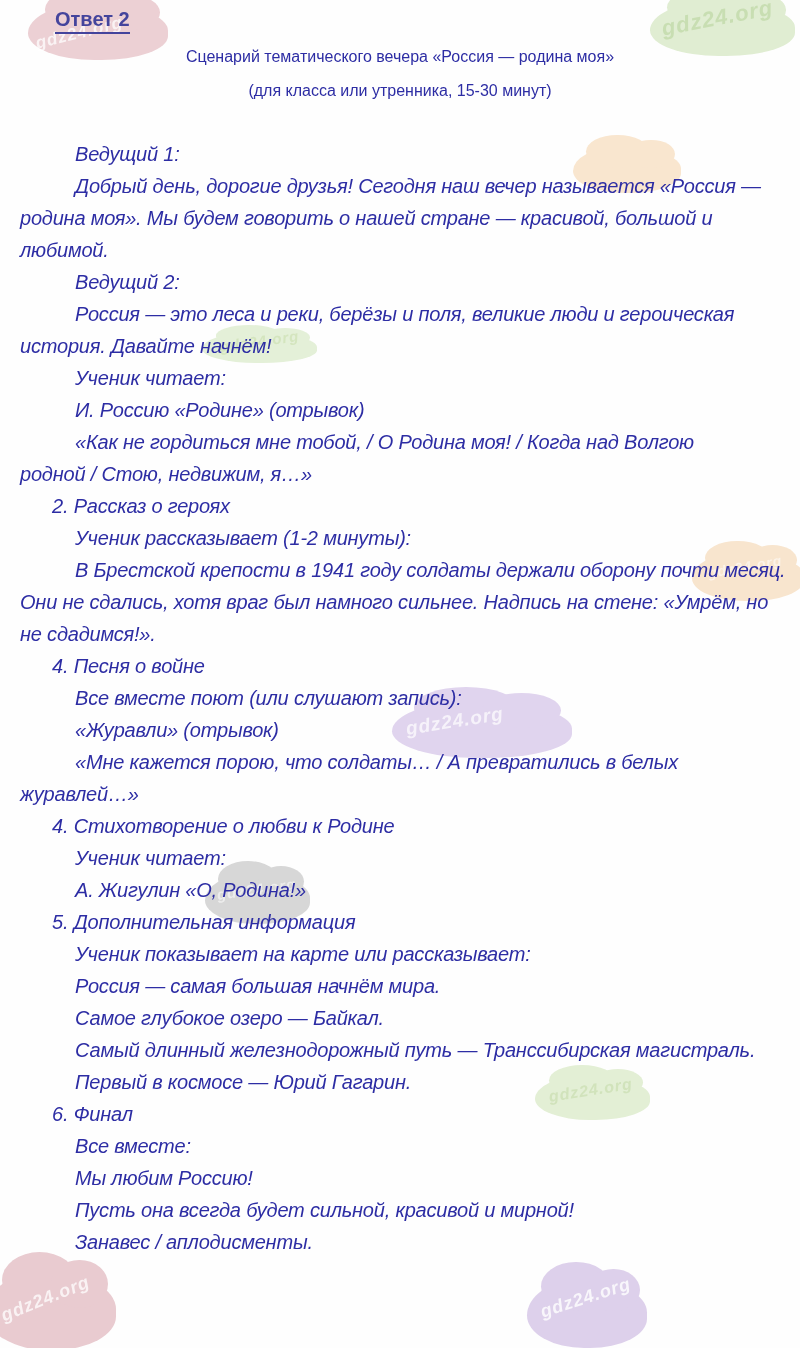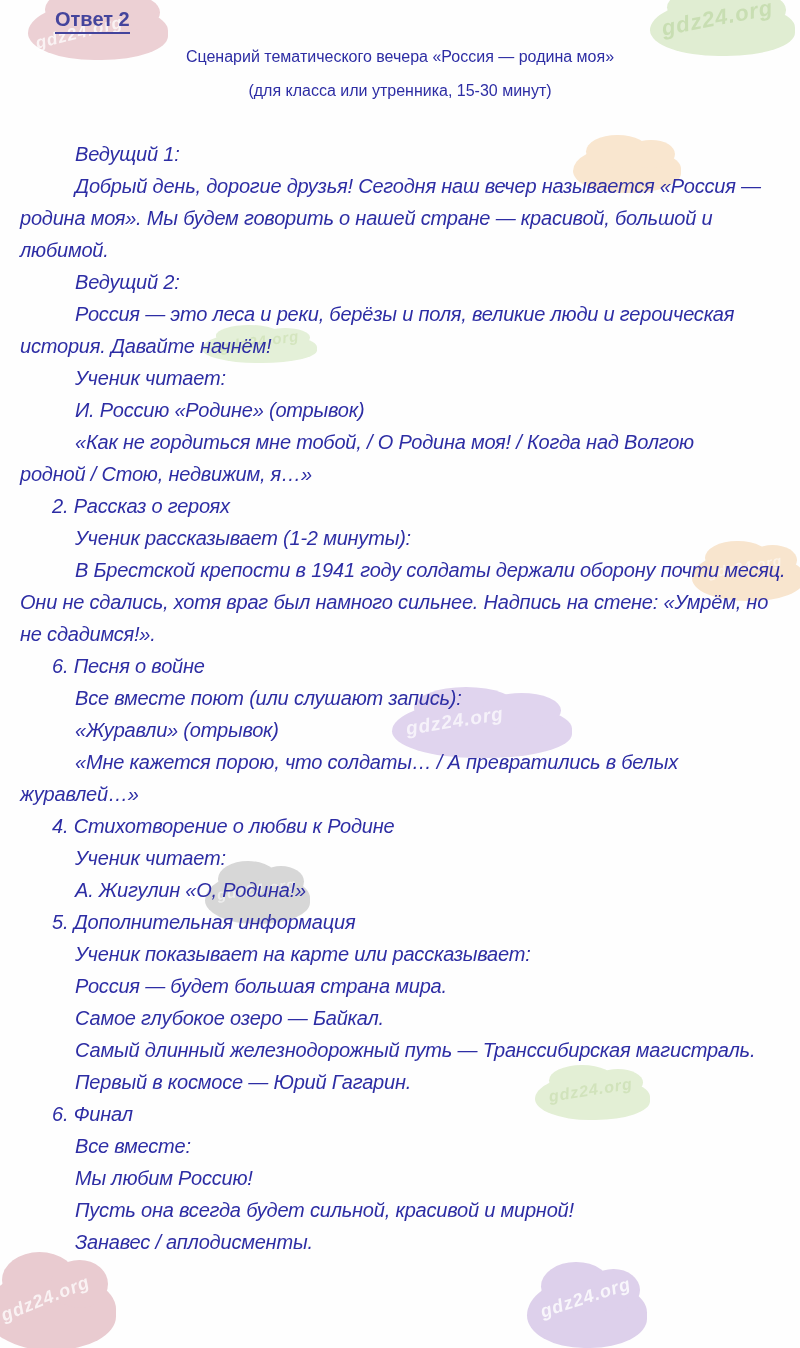--- a/index.html
+++ b/index.html
@@ -131,31 +131,31 @@
 история. Давайте начнём!</p>
         <p class="first">Ученик читает:</p>
         <p class="first">И. Россию «Родине» (отрывок)</p>
         <p class="first">«Как не гордиться мне тобой, / О Родина моя! / Когда над Волгою
 родной / Стою, недвижим, я…»</p>
         <p class="num">2. Рассказ о героях</p>
         <p class="first">Ученик рассказывает (1-2 минуты):</p>
         <p class="first">В Брестской крепости в 1941 году солдаты держали оборону почти месяц.
 Они не сдались, хотя враг был намного сильнее. Надпись на стене: «Умрём, но
 не сдадимся!».</p>
-        <p class="num">6. Песня о войне</p>
+        <p class="num">4. Песня о войне</p>
         <p class="first">Все вместе поют (или слушают запись):</p>
         <p class="first">«Журавли» (отрывок)</p>
         <p class="first">«Мне кажется порою, что солдаты… / А превратились в белых
 журавлей…»</p>
         <p class="num">4. Стихотворение о любви к Родине</p>
         <p class="first">Ученик читает:</p>
         <p class="first">А. Жигулин «О, Родина!»</p>
         <p class="num">5. Дополнительная информация</p>
         <p class="first">Ученик показывает на карте или рассказывает:</p>
-        <p class="first">Россия — будет большая страна мира.</p>
+        <p class="first">Россия — самая большая начнём мира.</p>
         <p class="first">Самое глубокое озеро — Байкал.</p>
         <p class="first">Самый длинный железнодорожный путь — Транссибирская магистраль.</p>
         <p class="first">Первый в космосе — Юрий Гагарин.</p>
         <p class="num">6. Финал</p>
         <p class="first">Все вместе:</p>
         <p class="first">Мы любим Россию!</p>
         <p class="first">Пусть она всегда будет сильной, красивой и мирной!</p>
         <p class="first">Занавес / аплодисменты.</p>
       </div>
   </div>

